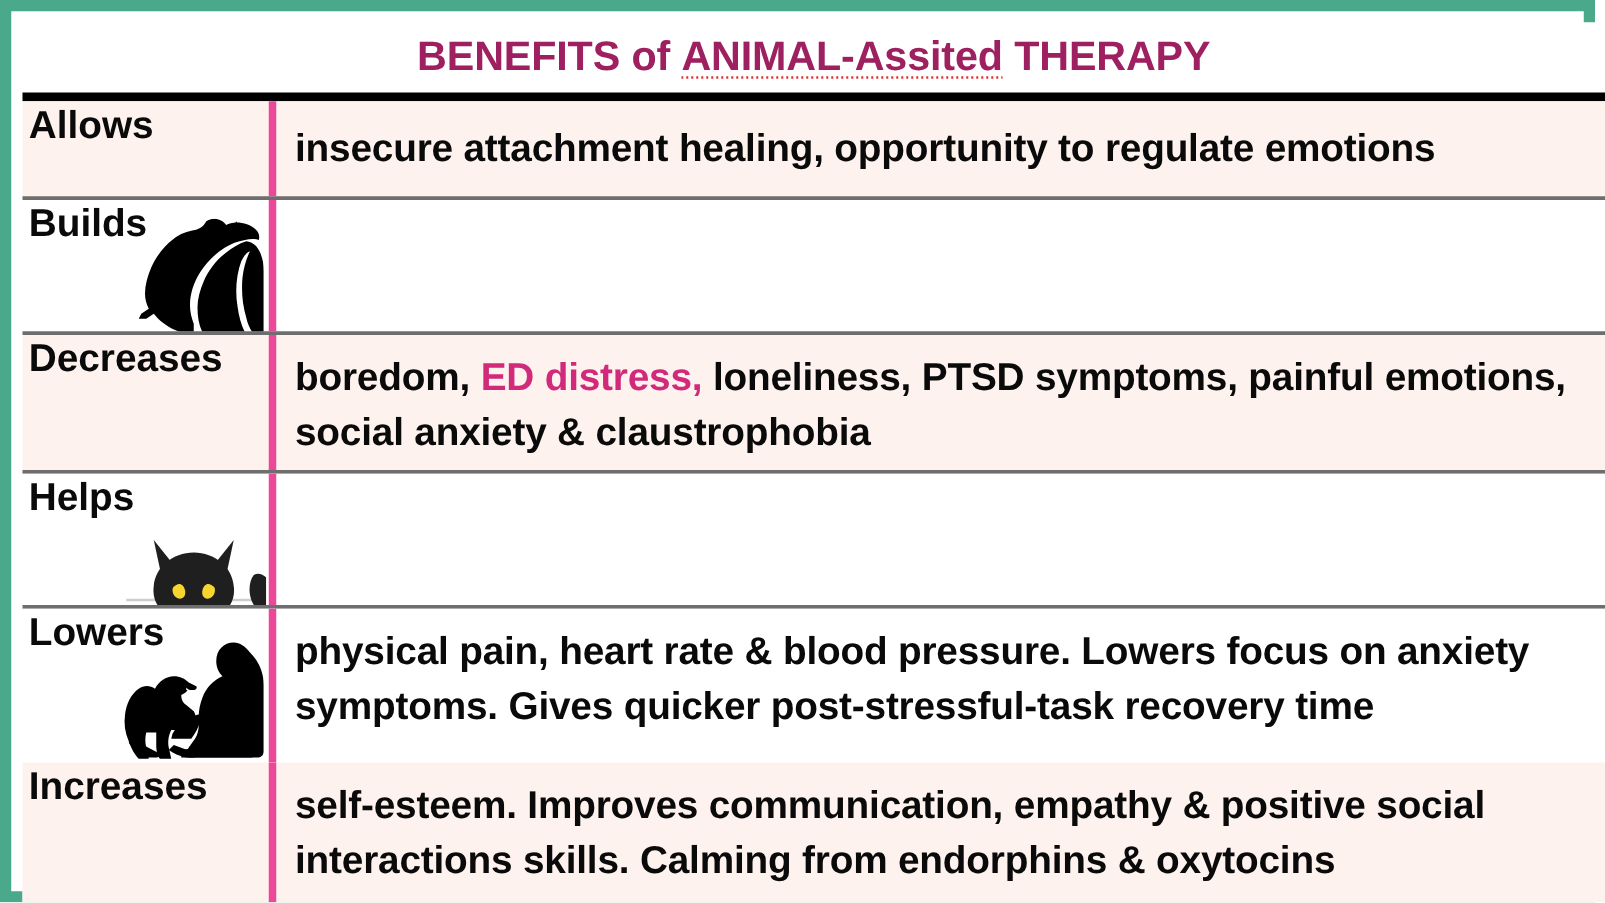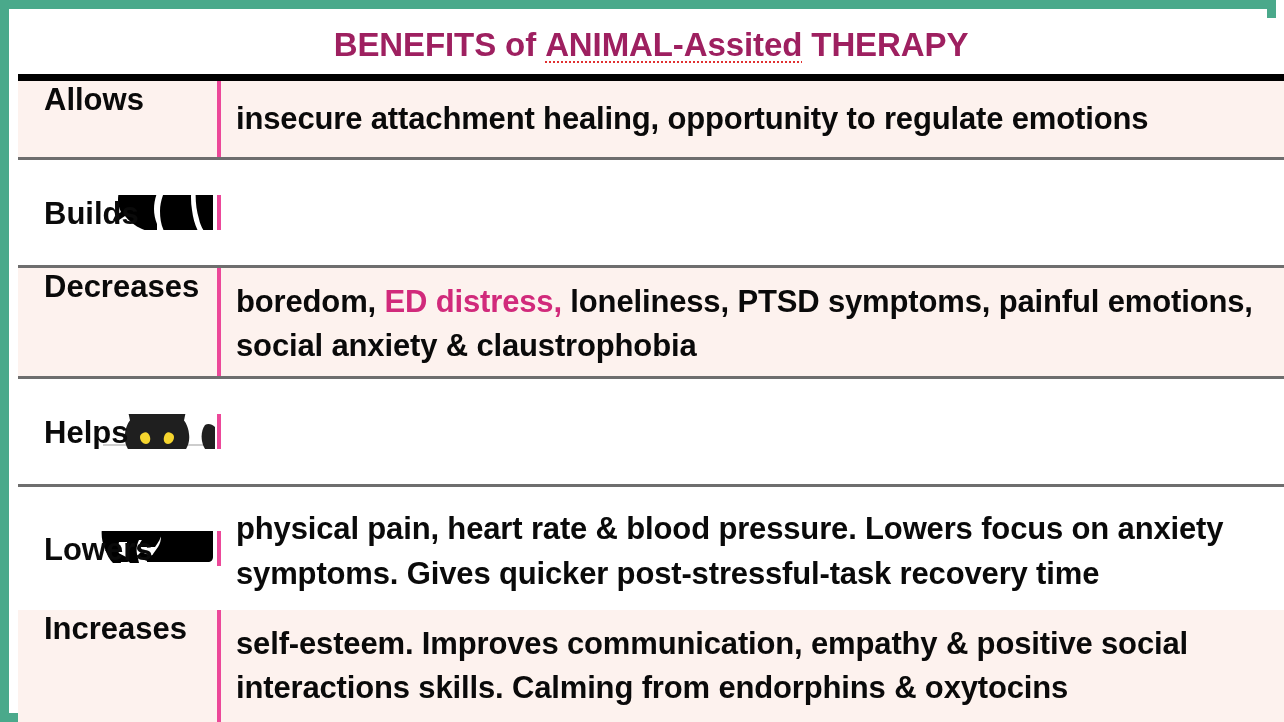--- a/index.html
+++ b/index.html
@@ -92,36 +92,36 @@
   .row {
     display: flex;
     flex: 0 0 auto;
     box-sizing: border-box;
     border-bottom: 3px solid #6E6E6E;
     position: relative;
   }
   .row:last-child { border-bottom: none; }
 
   .row.tint  { background: #FDF2EE; }
-  .row.plain { background: #FFFFFF; align-items: center; }
+  .row.plain { background: #FFFFFF; }
 
   .row.r1 { height: 79px; }
   .row.r2 { height: 108px; }
   .row.r3 { height: 111px; }
   .row.r4 { height: 108px; }
   .row.r5 { height: 112px; }
   .row.r6 { height: 123px; border-bottom: none; }
 
   .cell-label {
     flex: 0 0 203px;
     width: 203px;
     box-sizing: border-box;
     position: relative;
-    border-right: 4px solid #ec4899;
-    padding: 2px 0 0 26px;
+    border-right: 6px solid #ec4899;
+    padding: 2px 0 0 5px;
     overflow: hidden;
   }
   .label-text {
     font-family: "Liberation Sans", sans-serif;
     font-weight: bold;
     font-size: 31px;
     color: #0A0A0A;
     line-height: 1.08;
     position: relative;
     z-index: 3;

